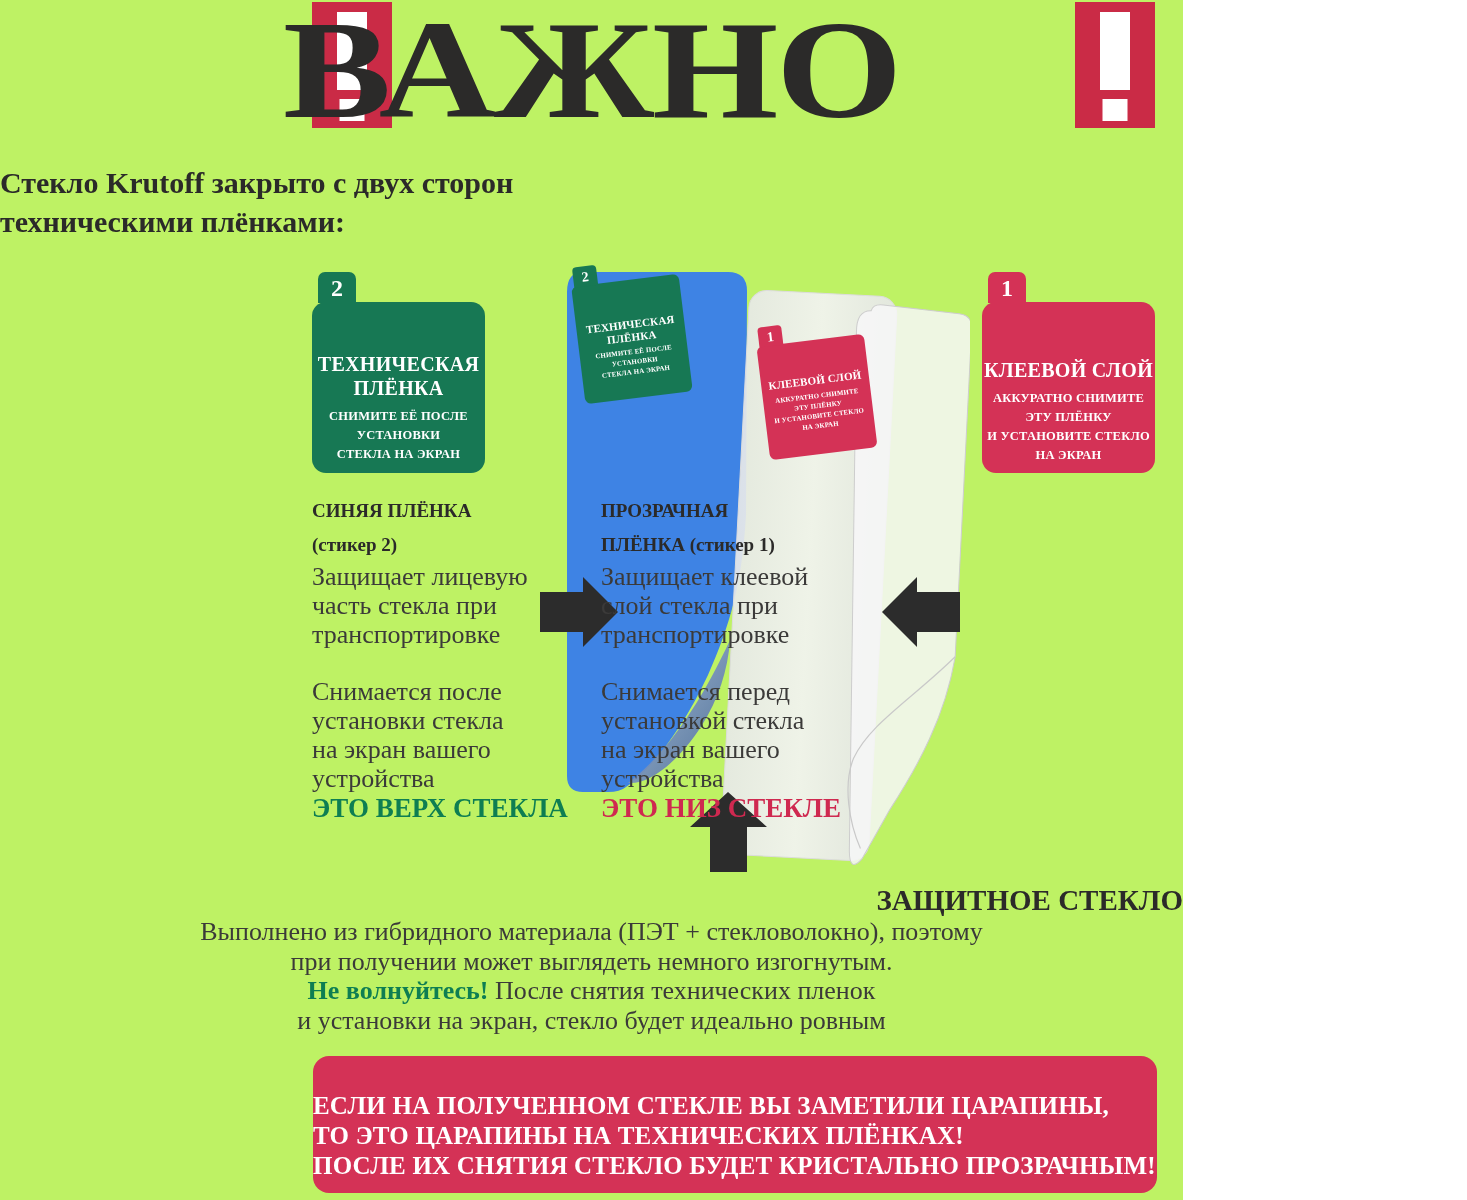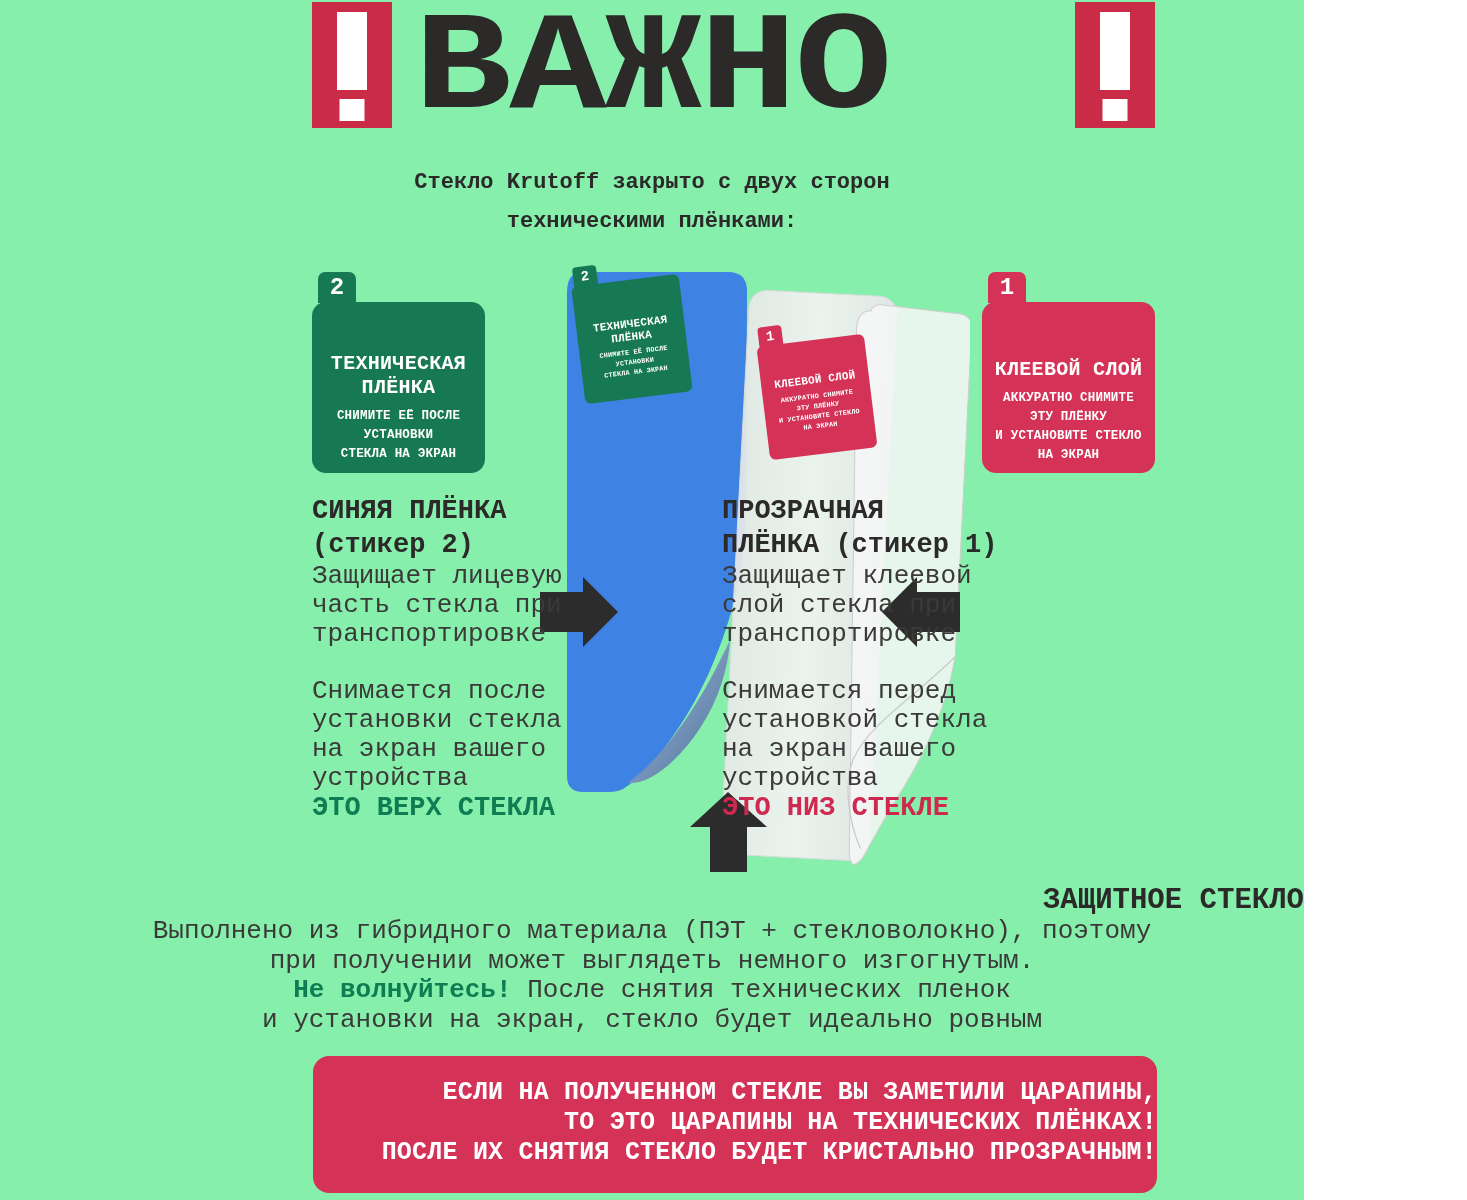--- a/index.html
+++ b/index.html
@@ -3,49 +3,49 @@
 <meta charset="utf-8">
 <style>
   :root{
     --red_box:#ca2b46; --red_main:#d43256; --red_accent:#cf2950;
     --green_main:#177854; --green_accent:#0e7e52;
     --blue_film:#3e83e4; --dark:#2b2a29; --body_text:#3b3a39; --arrow:#2c2c2c;
   }
   *{margin:0;padding:0;box-sizing:border-box}
   html,body{background:#fff}
   .canvas{
-    position:relative;width:1304px;height:1200px;background:#86efac;overflow:hidden;
-    font-family:Liberation Mono, monospace;color:var(--dark,#2b2a29);
+    position:relative;width:1183px;height:1200px;background:#bef264;overflow:hidden;
+    font-family:Liberation Serif, serif;color:var(--dark,#2b2a29);
   }
   
   .excl-box{position:absolute;top:2px;width:80px;height:126px;background:var(--red_box,#ca2b46)}
   .excl-box.left{left:312px}.excl-box.right{left:1075px}
   .excl-bar{position:absolute;left:50%;transform:translateX(-50%);top:10px;width:30px;height:78px;background:#fff}
   .excl-dot{position:absolute;left:50%;transform:translateX(-50%);top:97px;width:25px;height:22px;background:#fff}
   .main-title{
     position:absolute;left:0;right:0;top:4px;height:132px;line-height:132px;text-align:center;
     font-size:140px;font-weight:bold;color:var(--dark,#2b2a29);letter-spacing:-2px;
     transform:scaleX(1.16);transform-origin:50% 50%;
   }
-  .subtitle{position:absolute;left:0;right:0;top:163px;text-align:center;font-weight:bold;
-    font-size:22px;line-height:39px;color:var(--dark,#2b2a29)}
+  .subtitle{position:absolute;left:0;right:0;top:163px;text-align:left;font-weight:bold;
+    font-size:30px;line-height:39px;color:var(--dark,#2b2a29)}
   
   .card{position:absolute;top:302px;width:173px;height:171px;border-radius:14px;color:#fff;text-align:center;padding-top:50px}
   .card.green{left:312px;background:var(--green_main,#177854)}
   .card.red{left:982px;background:var(--red_main,#d43256);padding-top:56px}
   .card-tab{position:absolute;top:-30px;left:6px;width:38px;height:31px;border-radius:7px 7px 0 0;
     background:inherit;font-size:24px;line-height:32px;font-weight:bold;text-align:center}
   .card-title{font-size:20px;line-height:24px;font-weight:bold;letter-spacing:.3px}
   .card-sub{font-size:12.5px;line-height:19px;font-weight:bold;margin-top:7px;letter-spacing:.2px}
   
   .col{position:absolute;top:494px;width:270px;font-size:26px;line-height:29px;color:var(--body_text,#3b3a39)}
   .col .line{white-space:nowrap}
   .col-left{left:312px;text-align:left}
   .col-right{right:312px;text-align:left}
-  .col-head{font-weight:bold;font-size:27px;line-height:34px;color:var(--dark,#2b2a29)}
+  .col-head{font-weight:bold;font-size:19px;line-height:34px;color:var(--dark,#2b2a29)}
   .col-gap{height:28px}
   .col-accent{font-weight:bold;font-size:27px;line-height:31px}
   .col-accent.green{color:var(--green_accent,#0e7e52)}
   .col-accent.red{color:var(--red_accent,#cf2950)}
   
   .illu{position:absolute;left:530px;top:255px;width:440px;height:625px}
   .blue-film{fill:var(--blue_film,#3e83e4)}
   .arrow{fill:var(--arrow,#2c2c2c)}
   .mini{position:absolute;color:#fff;text-align:center;border-radius:6px;transform:rotate(-7deg);z-index:3}
   .mini.green{left:578px;top:280px;width:108px;height:118px;background:var(--green_main,#177854);padding-top:38px}
@@ -55,22 +55,22 @@
   .mini-title{font-weight:bold;font-size:11px;line-height:12.5px;letter-spacing:.2px}
   .mini-sub{font-weight:bold;font-size:6.8px;line-height:10px;margin-top:4px;letter-spacing:.2px}
   
   .glass-head{position:absolute;left:0;right:0;top:884px;text-align:right;font-weight:bold;
     font-size:29px;color:var(--dark,#2b2a29)}
   .glass-para{position:absolute;left:0;right:0;top:917px;text-align:center;font-size:26px;
     line-height:29.5px;color:var(--body_text,#3b3a39)}
   .glass-para .accent{color:var(--green_accent,#0e7e52);font-weight:bold}
   
   .banner{position:absolute;left:313px;top:1056px;width:844px;height:137px;border-radius:16px;
-    background:var(--red_main,#d43256);color:#fff;font-weight:bold;text-align:right;
-    font-size:25px;line-height:30px;padding-top:22px;letter-spacing:.2px}
+    background:var(--red_main,#d43256);color:#fff;font-weight:bold;text-align:left;
+    font-size:25px;line-height:30px;padding-top:35px;letter-spacing:.2px}
 </style>
 </head>
 <body>
 
 <div class="canvas">
 
   <div class="excl-box left">
     <div class="excl-bar"></div>
     <div class="excl-dot"></div>
   </div>

